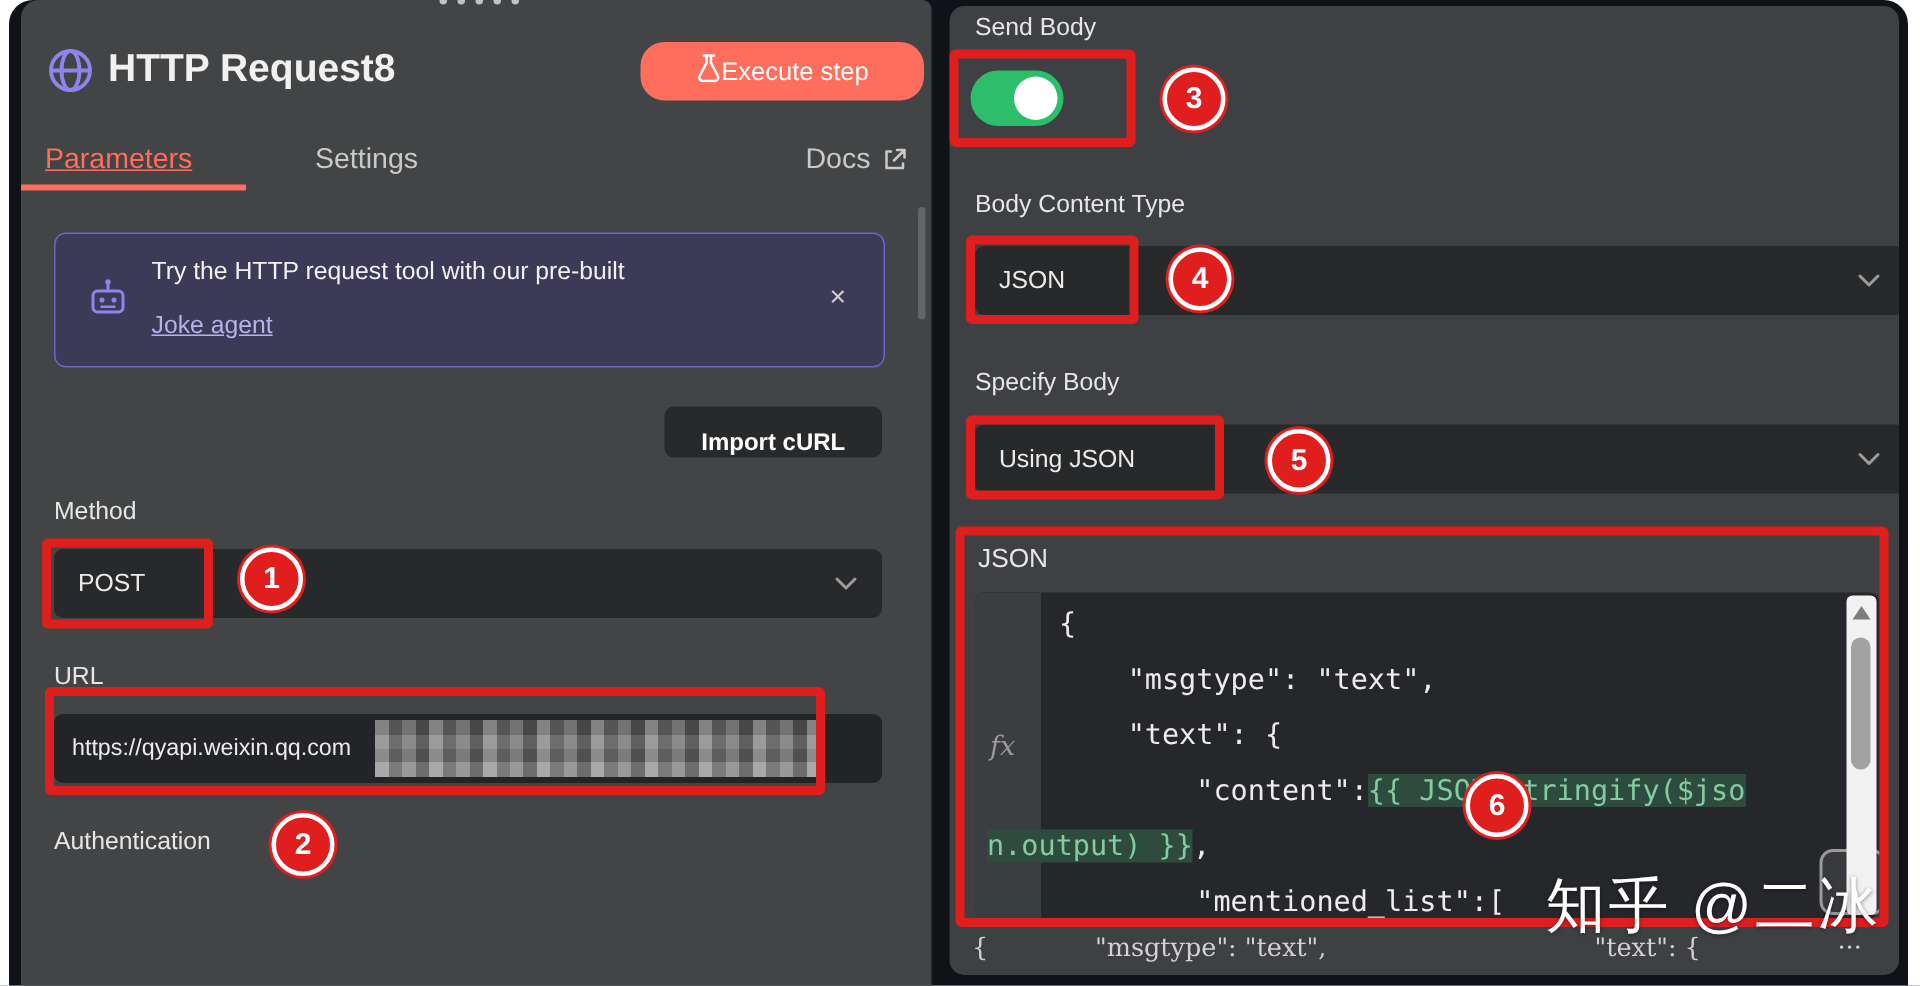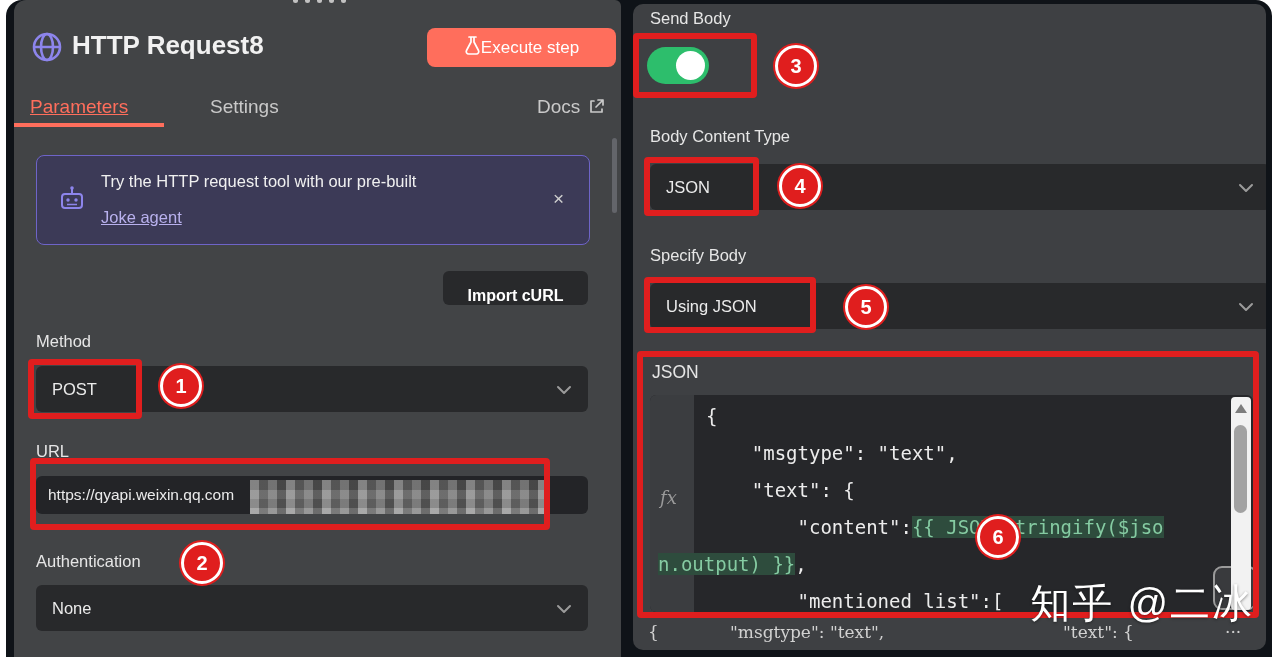--- a/index.html
+++ b/index.html
@@ -11,21 +11,21 @@
   #canvas { left:6px; top:0; width:1266px; height:657px; background:#0f1318;
             border-radius:16px 16px 0 0; }
 
   
   #left-panel { left:14px; top:0; width:607px; height:657px; background:#424446;
                 border-radius:12px 6px 0 0; overflow:hidden; }
   .drag-dot { width:5px; height:5px; border-radius:50%; background:#c2c2c2; top:-2px; }
 
   .panel-title { font-size:26px; font-weight:600; color:#f1f1f1; }
   #exec-btn { left:413px; top:28px; width:189px; height:39px; background:#ff6e5c;
-              border-radius:8px; display:flex; align-items:center; justify-content:center;
+              border-radius:16px; display:flex; align-items:center; justify-content:center;
               color:#fff; font-size:17px; font-weight:500; cursor:pointer; }
 
   .tab { font-size:19px; color:#c9c9c9; top:96px; cursor:pointer; }
   .tab.active { color:#ff6e5c;text-decoration:underline; }
   #tab-underline { left:0; top:123px; width:150px; height:4px; background:#ff6e5c; }
 
   #banner { left:22px; top:155px; width:554px; height:90px; background:#3c3a57;
             border:1px solid #6e64c8; border-radius:8px; }
   .banner-text { font-size:16.5px; color:#f0f0f0; }
   .banner-link { font-size:16.5px; color:#b9b1ee; text-decoration:underline; cursor:pointer;margin-top:8px; }
@@ -33,21 +33,21 @@
 
   #import-curl { left:429px; top:271px; width:145px; height:34px; background:#28292b;
                  border-radius:6px; color:#fff; font-size:16px; font-weight:700;
                  display:flex; align-items:flex-end; justify-content:center; cursor:pointer; }
 
   .field-label { font-size:16.5px; color:#e6e6e6; }
   .select { background:#28292b; border-radius:6px; height:46px; display:flex;
             align-items:center; padding:0 16px; color:#ebebeb; font-size:16.5px;
             cursor:pointer; }
   .select .chev { margin-left:auto; }
-  .text-input { background:#232427; border-radius:6px; height:38px; display:flex;
+  .text-input { background:#232427; border-radius:6px; height:46px; display:flex;
                 align-items:center; padding:0 12px; color:#ebebeb; font-size:15.5px;
                 overflow:hidden; position:relative; }
   .mosaic { position:absolute; left:214px; top:4px; width:296px; height:38px;
             background-image:
               repeating-linear-gradient(90deg, rgba(210,210,210,.40) 0 9px, rgba(95,95,95,.40) 9px 18px, rgba(170,170,170,.40) 18px 27px, rgba(60,60,60,.40) 27px 36px),
               repeating-linear-gradient(0deg, #8d8d8d 0 10px, #5c5c5c 10px 19px, #777777 19px 28px, #4e4e4e 28px 38px); }
 
   #left-scroll-thumb { left:598px; top:138px; width:5px; height:75px; background:#63656a; border-radius:3px; }
 
   
@@ -162,28 +162,20 @@
     </span>
   </div>
 
   <span class="abs field-label" style="left:22px; top:442px">URL</span>
   <div class="abs text-input" style="left:22px; top:476px; width:552px">
     <span>https://qyapi.weixin.qq.com</span>
     <span class="mosaic"></span>
   </div>
 
   <span class="abs field-label" style="left:22px; top:552px">Authentication</span>
-  <div class="abs select" style="left:22px; top:585px; width:552px">
-    <span>None</span>
-    <span class="chev">
-      <svg width="16" height="10" viewBox="0 0 16 10" fill="none">
-        <path d="M2 2l6 6 6-6" stroke="#9b9b9b" stroke-width="2" stroke-linecap="round" stroke-linejoin="round"></path>
-      </svg>
-    </span>
-  </div>
 
   <div class="abs" id="left-scroll-thumb"></div>
 </div>
 
 <div class="abs" id="right-panel">
 
   <span class="abs field-label" style="left:17px; top:5px">Send Body</span>
   <div class="abs" id="send-body-toggle">
     <span class="knob"></span>
   </div>

